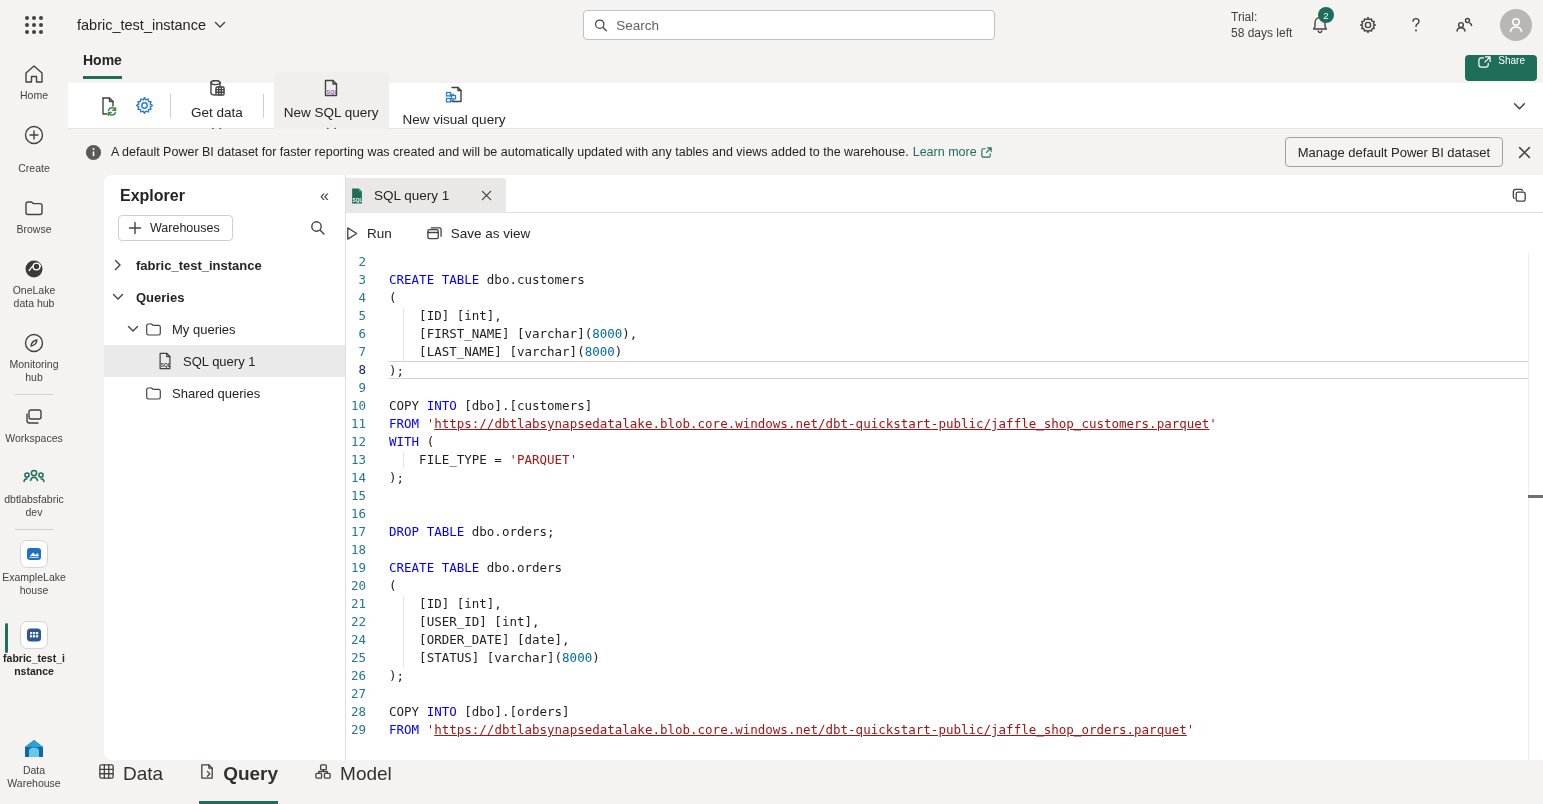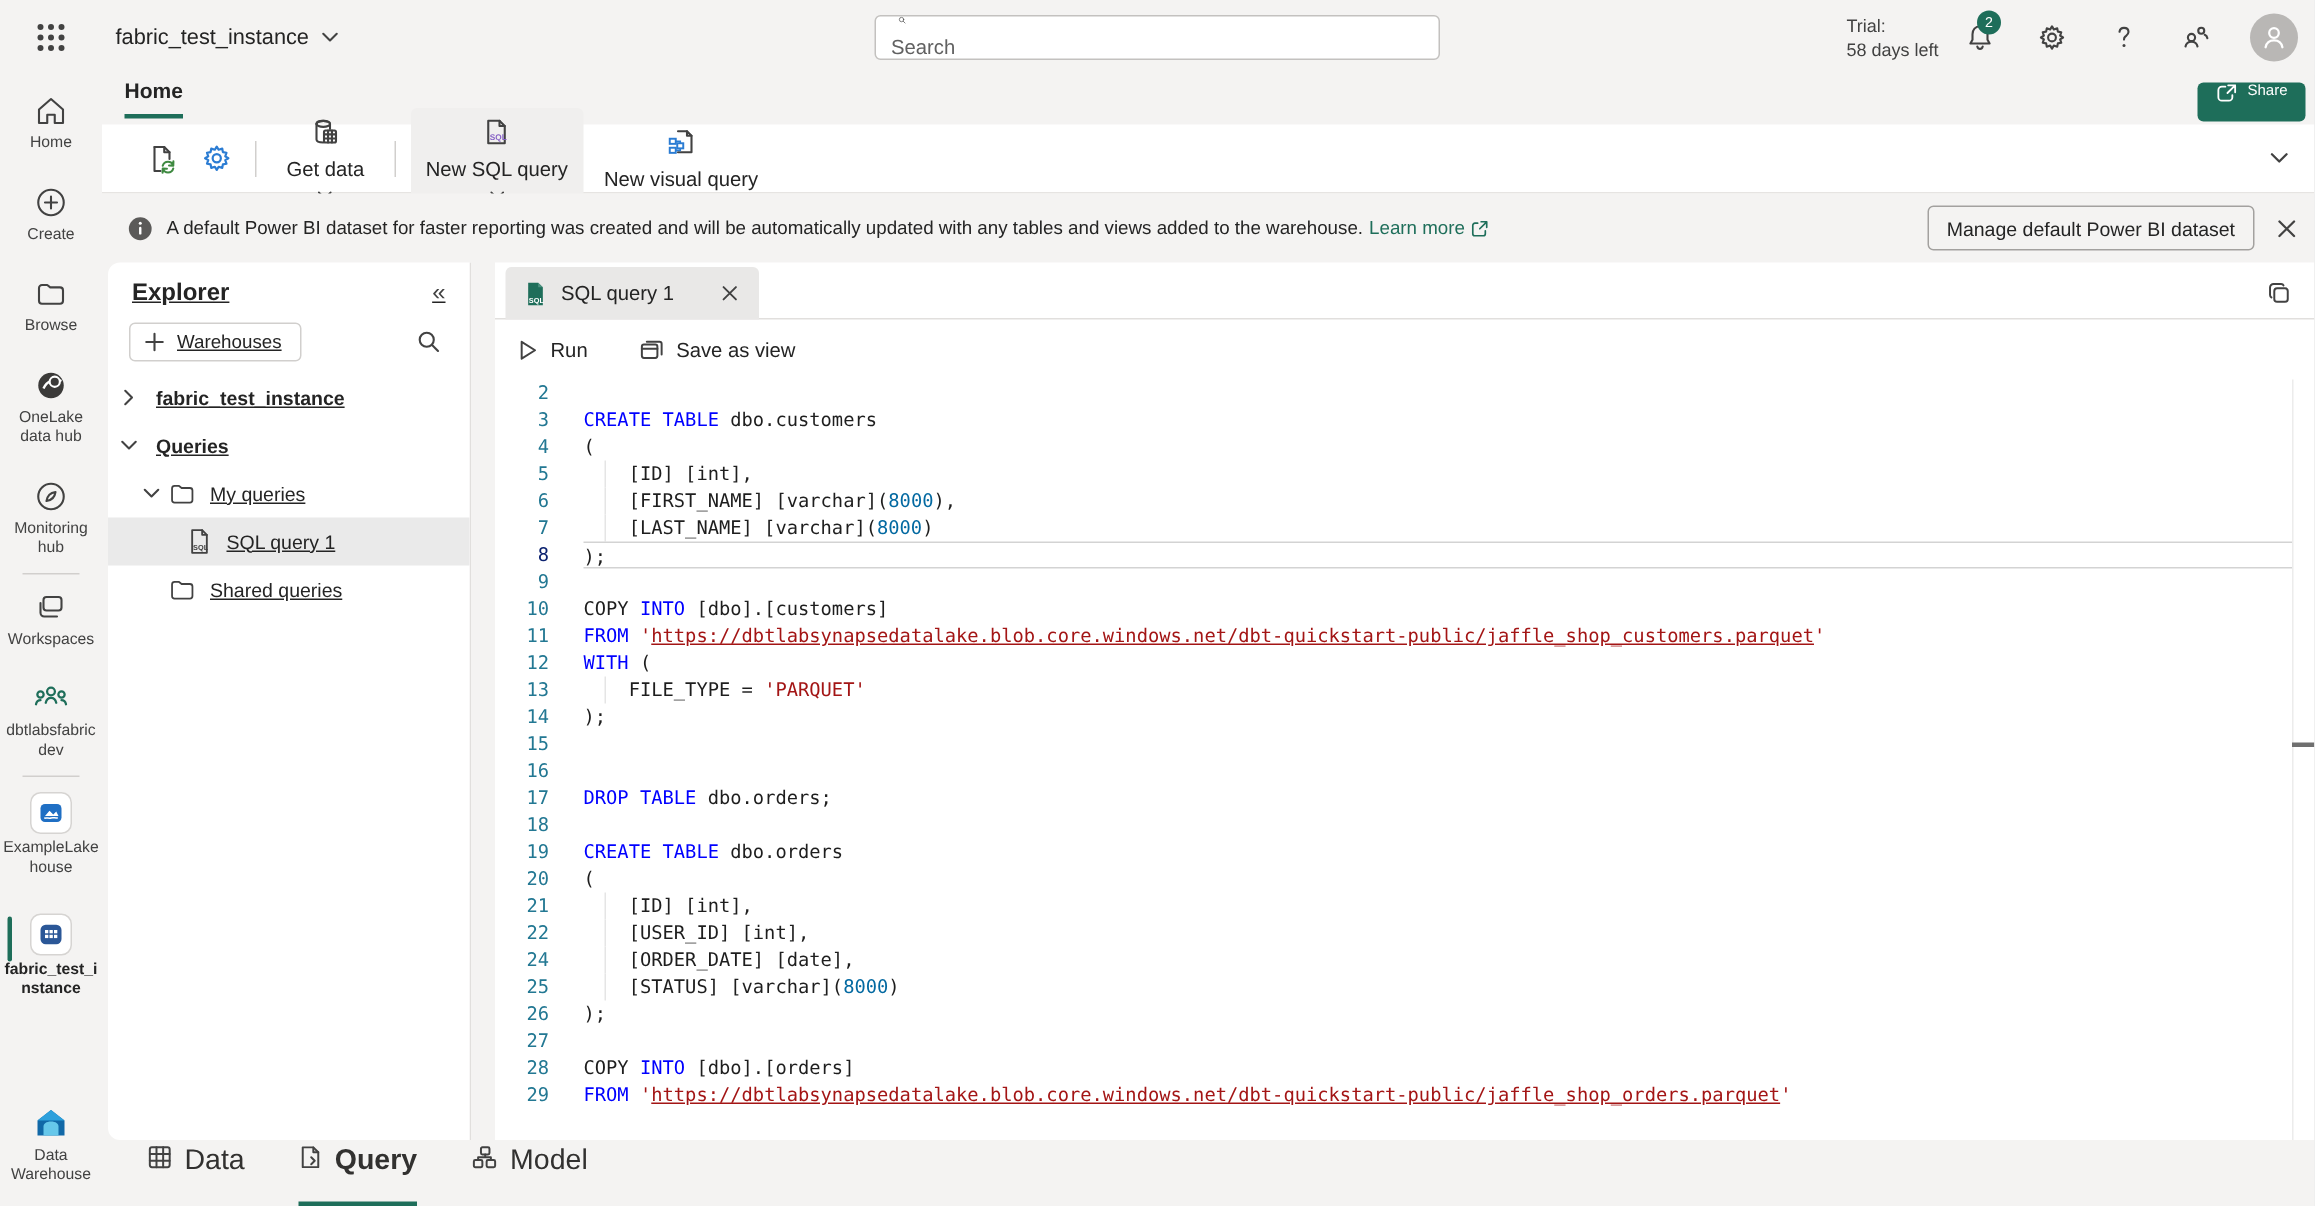--- a/index.html
+++ b/index.html
@@ -5,21 +5,21 @@
   * { margin:0; padding:0; box-sizing:border-box; }
   html,body { background:#e8e8e8; }
   body { font-family:"Liberation Sans","DejaVu Sans",sans-serif; color:#242424; }
   .screen { position:relative; width:1543px; height:804px; background:#f4f3f2; overflow:hidden; }
 
   
   .topbar { position:absolute; left:0; top:0; width:100%; height:50px; background:#f4f3f2; display:flex; align-items:center; }
   .waffle { width:26px; height:26px; margin-left:21px; display:grid; grid-template-columns:repeat(3,1fr); grid-template-rows:repeat(3,1fr); gap:3px; padding:4px; cursor:pointer; }
   .waffle i { background:#424242; border-radius:50%; }
   .ws-title { margin-left:30px; font-size:14.5px; display:flex; align-items:center; gap:8px; cursor:pointer; }
-  .searchbox { position:absolute; left:583px; top:10px; width:377px; height:30px; background:#fff; border:1px solid #c3c1bf; border-radius:4px; display:flex; align-items:flex-start; padding:0 10px; gap:8px;flex-direction:column; }
+  .searchbox { position:absolute; left:583px; top:10px; width:412px; height:30px; background:#fff; border:1px solid #c3c1bf; border-radius:4px; display:flex; align-items:center; padding:0 10px; gap:8px; }
   .searchbox input { border:none; outline:none; font-size:13.5px; width:100%; background:transparent; color:#242424; }
   .searchbox input::placeholder { color:#616161; }
   .trial { position:absolute; left:1231px; top:9px; font-size:12px; line-height:16px; color:#424242; }
   .topicon { position:absolute; top:13px; width:24px; height:24px; display:flex; align-items:center; justify-content:center; cursor:pointer; }
   .badge { position:absolute; top:-6px; left:10px; min-width:16px; height:16px; background:#1e6e5a; color:#fff; font-size:9.5px; border-radius:8px; display:flex; align-items:center; justify-content:center; padding:0 4px; }
   .avatar { position:absolute; left:1500px; top:9px; width:32px; height:32px; border-radius:50%; background:#b9b7b5; display:flex; align-items:center; justify-content:center; cursor:pointer; }
 
   
   .rail { position:absolute; left:0; top:50px; width:68px; bottom:0; background:#f4f3f2; display:flex; flex-direction:column; align-items:center; z-index:5; }
   .rail-item { position:relative; width:68px; display:flex; flex-direction:column; align-items:center; cursor:pointer; padding:6px 2px; }
@@ -42,21 +42,21 @@
   .rb-btn.hl { background:#f0efee; }
   .ribbon-collapse { position:absolute; right:17px; top:14px; cursor:pointer; }
 
   .banner { position:absolute; left:0; top:79px; right:0; height:46px; background:#f4f3f2; display:flex; align-items:center; padding-left:17px; font-size:12.5px; color:#242424; }
   .banner .msg { margin-left:9px; }
   .learnmore { color:#1e6e5a; text-decoration:none; margin-left:4px; display:inline-flex; align-items:center; gap:3px; cursor:pointer; }
   .manage-btn { position:absolute; right:40px; top:8px; height:30px; background:transparent; border:1px solid #a3a19f; border-radius:4px; font-size:13px; color:#242424; padding:0 12px; cursor:pointer; font-family:inherit; }
   .banner-close { position:absolute; right:8px; top:12px; width:22px; height:22px; display:flex; align-items:center; justify-content:center; cursor:pointer; }
 
   
-  .explorer { position:absolute; left:4px; top:125px; width:242px; bottom:44px; background:#fff; border-radius:8px 0 0 8px; border-right:1px solid #e1dfdd; z-index:2;text-decoration:underline; }
+  .explorer { position:absolute; left:36px; top:125px; width:242px; bottom:44px; background:#fff; border-radius:8px 0 0 8px; border-right:1px solid #e1dfdd; z-index:2; }
   .exp-head { display:flex; align-items:center; justify-content:space-between; padding:12px 16px 8px 16px; }
   .exp-title { font-size:16px; font-weight:bold; }
   .exp-collapse { font-size:16px; color:#424242; cursor:pointer; }
   .exp-actions { display:flex; align-items:center; justify-content:space-between; padding:2px 14px 8px 14px; }
   .wh-btn { display:flex; align-items:center; gap:8px; border:1px solid #d1cfcd; border-radius:4px; background:#fff; font-size:12.5px; padding:5px 12px 5px 9px; cursor:pointer; font-family:inherit; color:#242424; }
   .exp-search { width:26px; height:26px; display:flex; align-items:center; justify-content:center; cursor:pointer; }
   .tree-row { height:32px; display:flex; align-items:center; font-size:13px; cursor:pointer; padding-left:6px; }
   .tree-row.sel { background:#eaeaea; }
   .tree-row .twist { width:16px; display:flex; justify-content:center; }
   .tree-row .gap16 { width:16px; }
@@ -162,21 +162,21 @@
     </div>
   </div>
 
   <div class="rail">
     <div class="rail-item" style="margin-top:6px;">
       <svg width="24" height="24" viewBox="0 0 24 24">
           <path d="M4 11 L12 4 L20 11 L20 20 L14.5 20 L14.5 14.5 L9.5 14.5 L9.5 20 L4 20 Z" class="icon-stroke"></path>
         </svg>
       <span class="lbl">Home</span>
     </div>
-    <div class="rail-item" style="margin-top:9px;">
+    <div class="rail-item" style="margin-top:9px;gap:12px;">
       <svg width="24" height="24" viewBox="0 0 24 24">
           <circle cx="12" cy="12" r="8.5" class="icon-stroke"></circle>
           <path d="M12 8 L12 16 M8 12 L16 12" class="icon-stroke"></path>
         </svg>
       <span class="lbl">Create</span>
     </div>
     <div class="rail-item" style="margin-top:9px;">
       <svg width="24" height="24" viewBox="0 0 24 24">
           <path d="M4 8 C4 6.9 4.9 6 6 6 L9.5 6 L11.5 7.6 L18 7.6 C19.1 7.6 20 8.5 20 9.6 L20 16.5 C20 17.6 19.1 18.5 18 18.5 L6 18.5 C4.9 18.5 4 17.6 4 16.5 Z" class="icon-stroke"></path>
         </svg>

